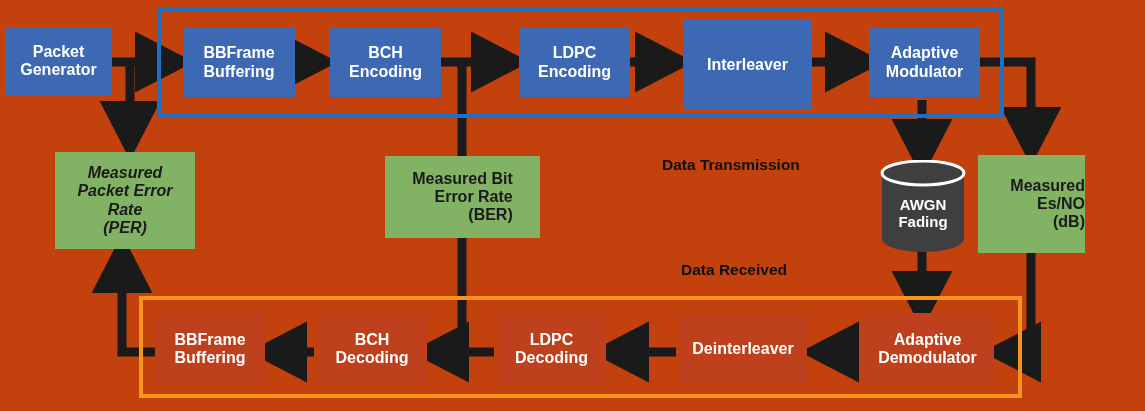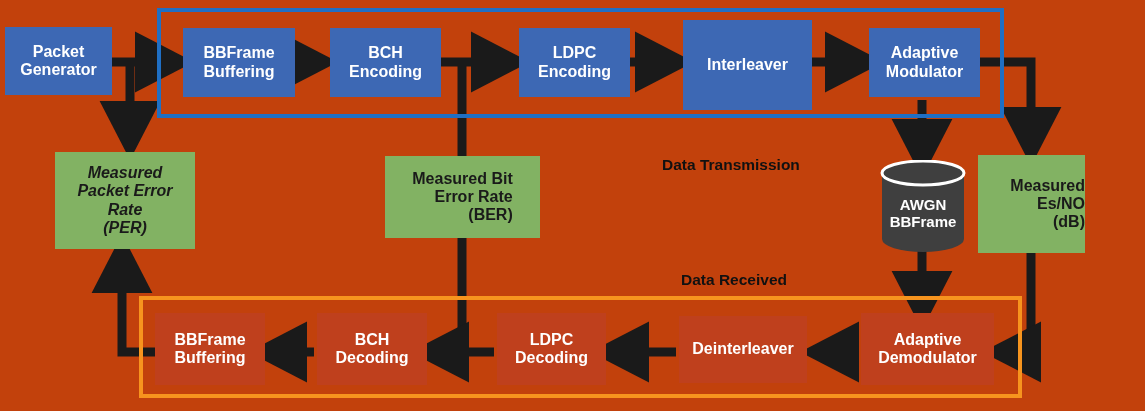--- a/index.html
+++ b/index.html
@@ -147,41 +147,41 @@
   <div class="node node-blue" style="left:519px; top:28px; width:111px; height:69px;">LDPC
 Encoding</div>
 
   <div class="node node-blue" style="left:683px; top:20px; width:129px; height:90px;">Interleaver</div>
 
   <div class="node node-blue" style="left:869px; top:28px; width:111px; height:69px;">Adaptive
 Modulator</div>
 
   <div class="group-label" style="left:662px; top:124px;margin-top:32px;">Data Transmission</div>
 
-  <div class="group-label" style="left:681px; top:271px;">Data Received</div>
+  <div class="group-label" style="left:681px; top:261px;">Data Received</div>
 
   <div class="node node-green" style="left:55px; top:152px; width:140px; height:97px;font-style:italic;">Measured
 Packet Error
 Rate
 (PER)</div>
 
   <div class="node node-green" style="left:385px; top:156px; width:155px; height:82px;text-align:right;">Measured Bit
 Error Rate
 (BER)</div>
 
   <div class="node node-green" style="left:978px; top:155px; width:107px; height:98px;text-align:right;">Measured Es/NO
 (dB)</div>
 
   <div class="cyl" style="left:880px; top:160px; width:86px; height:92px;">
     <svg width="86" height="92" viewBox="0 0 86 92" xmlns="http://www.w3.org/2000/svg">
       <path d="M2,13 L2,79 A41,13 0 0 0 84,79 L84,13 Z" fill="#3f3f3f"></path>
       <ellipse cx="43" cy="13" rx="41" ry="12" fill="#3f3f3f" stroke="#ffffff" stroke-width="3"></ellipse>
     </svg>
     <div class="cyl-text" style="top:36px;">AWGN
-BBFrame</div>
+Fading</div>
   </div>
 
   <div class="node node-red" style="left:861px; top:313px; width:133px; height:72px;">Adaptive
 Demodulator</div>
 
   <div class="node node-red" style="left:679px; top:316px; width:128px; height:67px;">Deinterleaver</div>
 
   <div class="node node-red" style="left:497px; top:313px; width:109px; height:72px;">LDPC
 Decoding</div>
 

